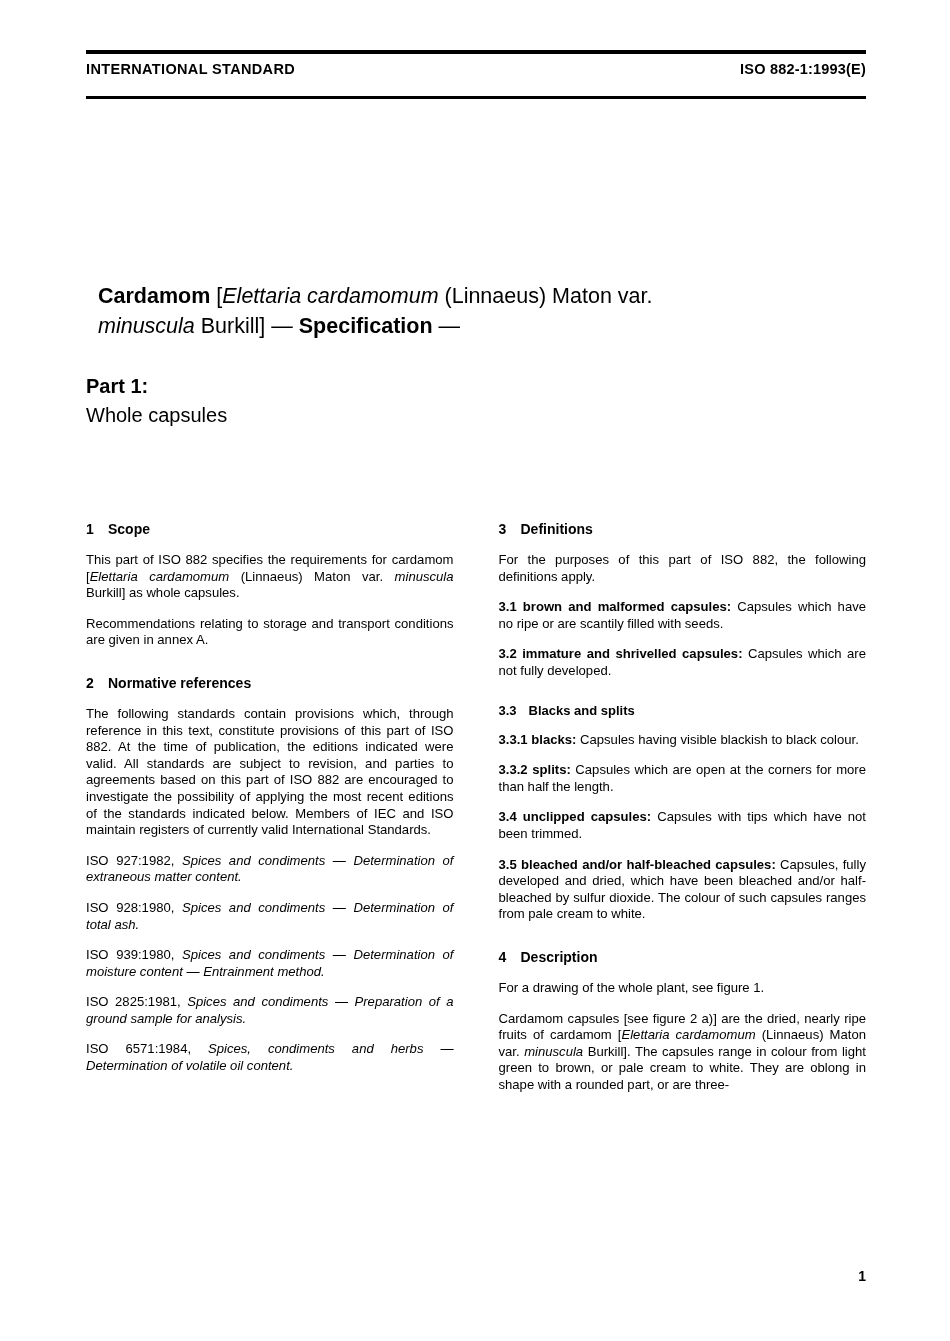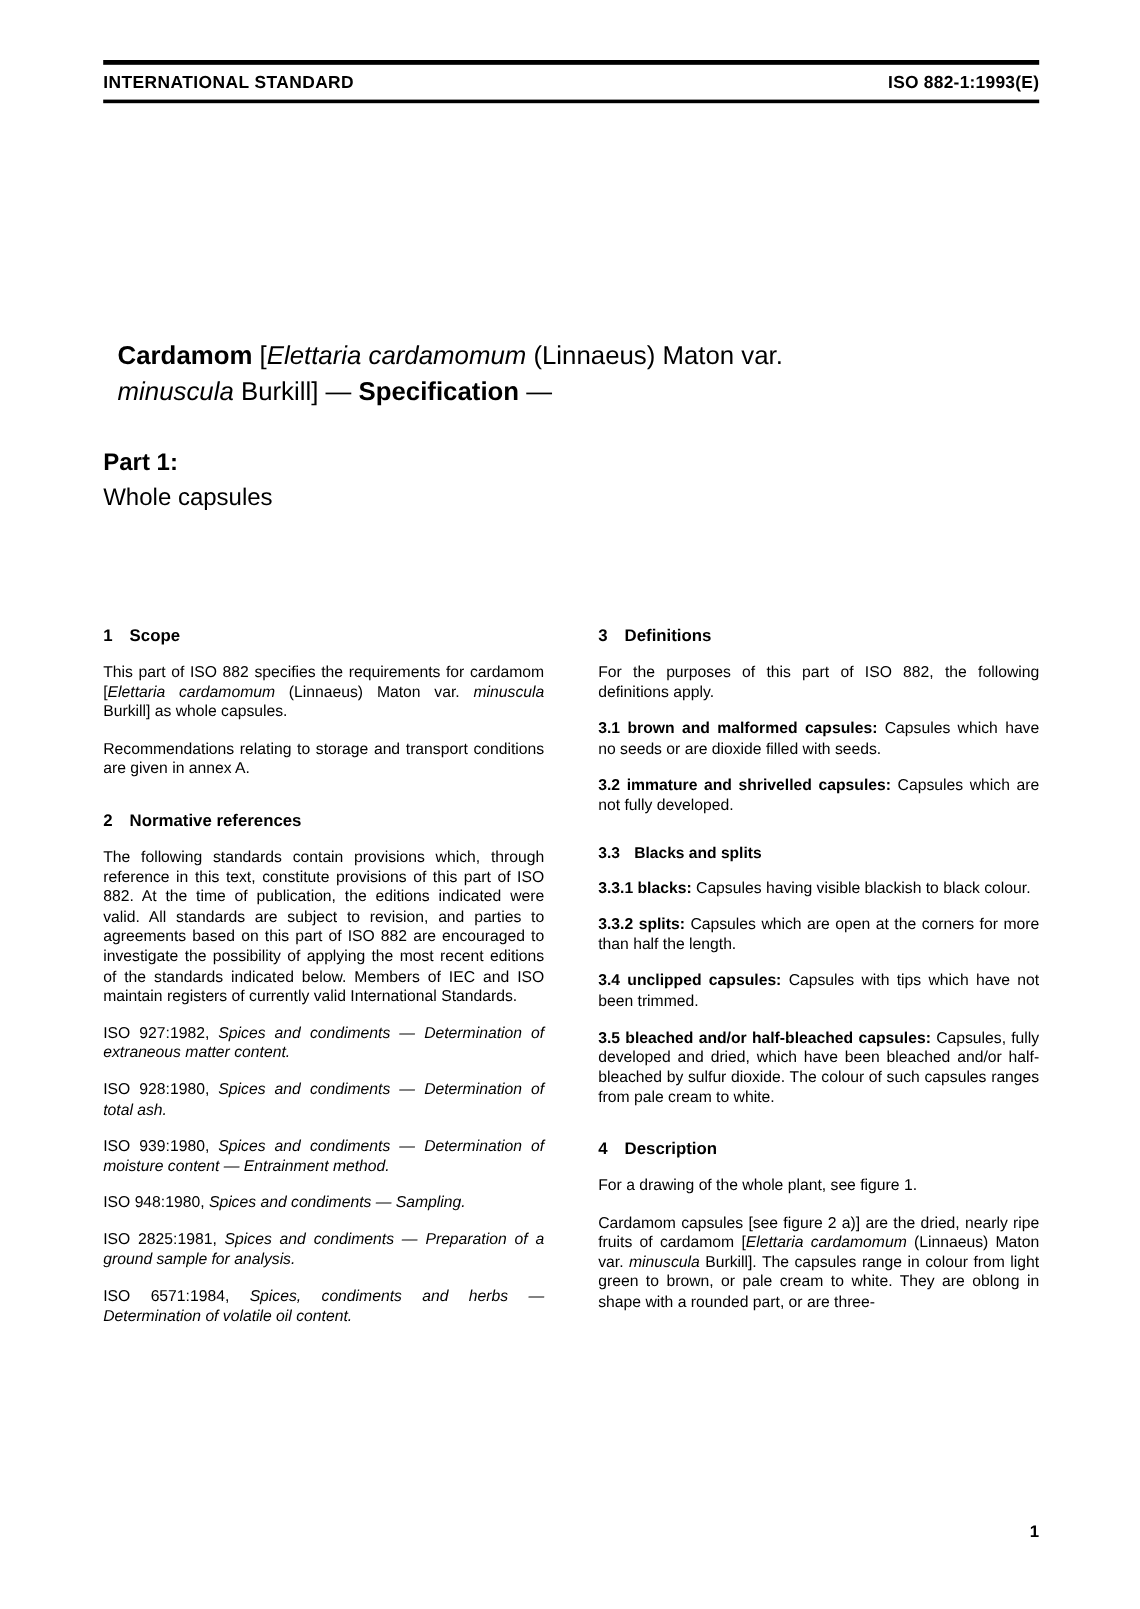--- a/index.html
+++ b/index.html
@@ -32,21 +32,21 @@
   }
   .rule-thin {
     height: 3px;
     background: #000000;
     width: 100%;
   }
   .header-row {
     display: flex;
     justify-content: space-between;
     align-items: baseline;
-    padding: 7px 0 6px 0;
+    padding: 7px 0 19px 0;
   }
   .header-left {
     font-size: 14.5px;
     font-weight: bold;
     letter-spacing: 0.35px;
   }
   .header-right {
     font-size: 14.5px;
     font-weight: bold;
     letter-spacing: 0.2px;
@@ -183,35 +183,34 @@
       <h2 class="sec-head gap-before-lg"><span class="num">2</span><span>Normative references</span></h2>
 
       <p class="body">The following standards contain provisions which, through reference in this text, constitute provisions of this part of ISO 882. At the time of publication, the editions indicated were valid. All standards are subject to revision, and parties to agreements based on this part of ISO 882 are encouraged to investigate the possibility of applying the most recent editions of the standards indicated below. Members of IEC and ISO maintain registers of currently valid International Standards.</p>
 
       <p class="ref"><span>ISO 927:1982, </span><span class="i">Spices and condiments — Determination of extraneous matter content.</span></p>
 
       <p class="ref"><span>ISO 928:1980, </span><span class="i">Spices and condiments — Determination of total ash.</span></p>
 
       <p class="ref"><span>ISO 939:1980, </span><span class="i">Spices and condiments — Determination of moisture content — Entrainment method.</span></p>
 
-      <p class="ref"><span>ISO 948:1980, </span><span class="i">Spices and condiments — Sampling.</span></p>
 
       <p class="ref"><span>ISO 2825:1981, </span><span class="i">Spices and condiments — Preparation of a ground sample for analysis.</span></p>
 
       <p class="ref"><span>ISO 6571:1984, </span><span class="i">Spices, condiments and herbs — Determination of volatile oil content.</span></p>
 
     </div>
 
     <div class="col">
 
       <h2 class="sec-head"><span class="num">3</span><span>Definitions</span></h2>
 
       <p class="body">For the purposes of this part of ISO 882, the following definitions apply.</p>
 
-      <p class="body gap-before"><span class="b">3.1</span> <span class="b">brown and malformed capsules:</span><span> Capsules which have no seeds or are dioxide filled with seeds.</span></p>
+      <p class="body gap-before"><span class="b">3.1</span> <span class="b">brown and malformed capsules:</span><span> Capsules which have no ripe or are scantily filled with seeds.</span></p>
 
       <p class="body gap-before"><span class="b">3.2</span> <span class="b">immature and shrivelled capsules:</span><span> Capsules which are not fully developed.</span></p>
 
       <h3 class="subsec-head gap-before"><span class="num">3.3</span><span>Blacks and splits</span></h3>
 
       <p class="body gap-before"><span class="b">3.3.1</span> <span class="b">blacks:</span><span> Capsules having visible blackish to black colour.</span></p>
 
       <p class="body gap-before"><span class="b">3.3.2</span> <span class="b">splits:</span><span> Capsules which are open at the corners for more than half the length.</span></p>
 
       <p class="body gap-before"><span class="b">3.4</span> <span class="b">unclipped capsules:</span><span> Capsules with tips which have not been trimmed.</span></p>

